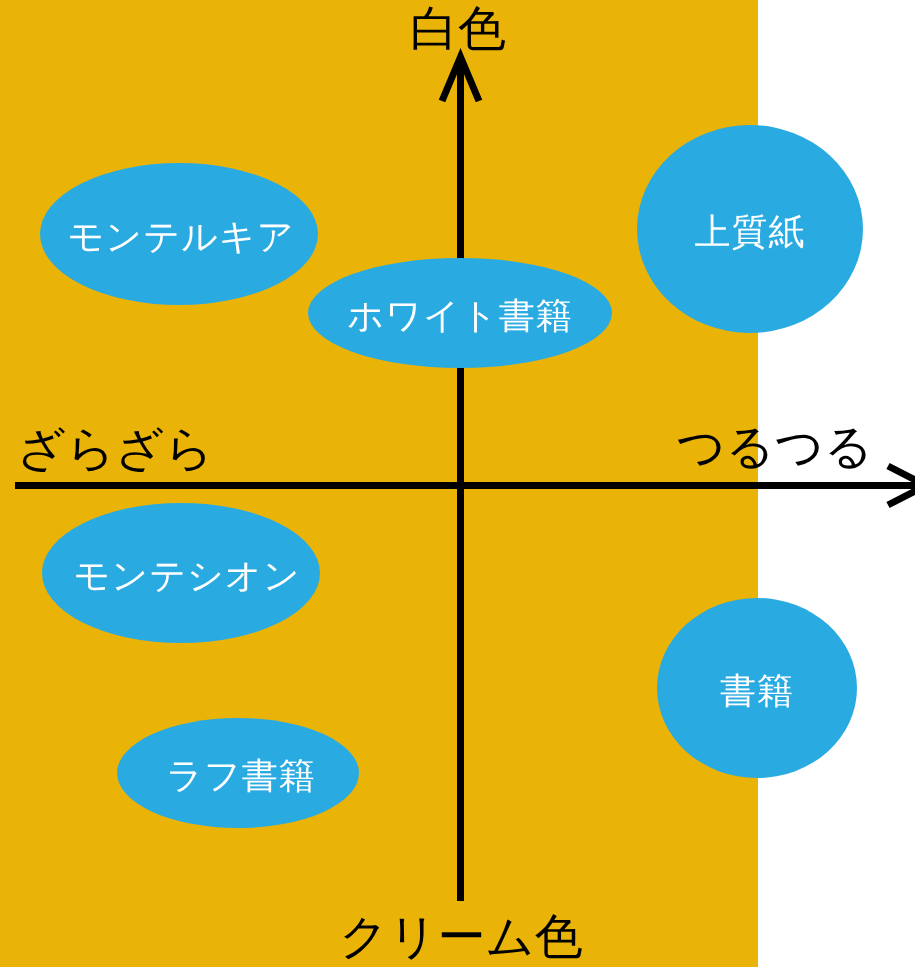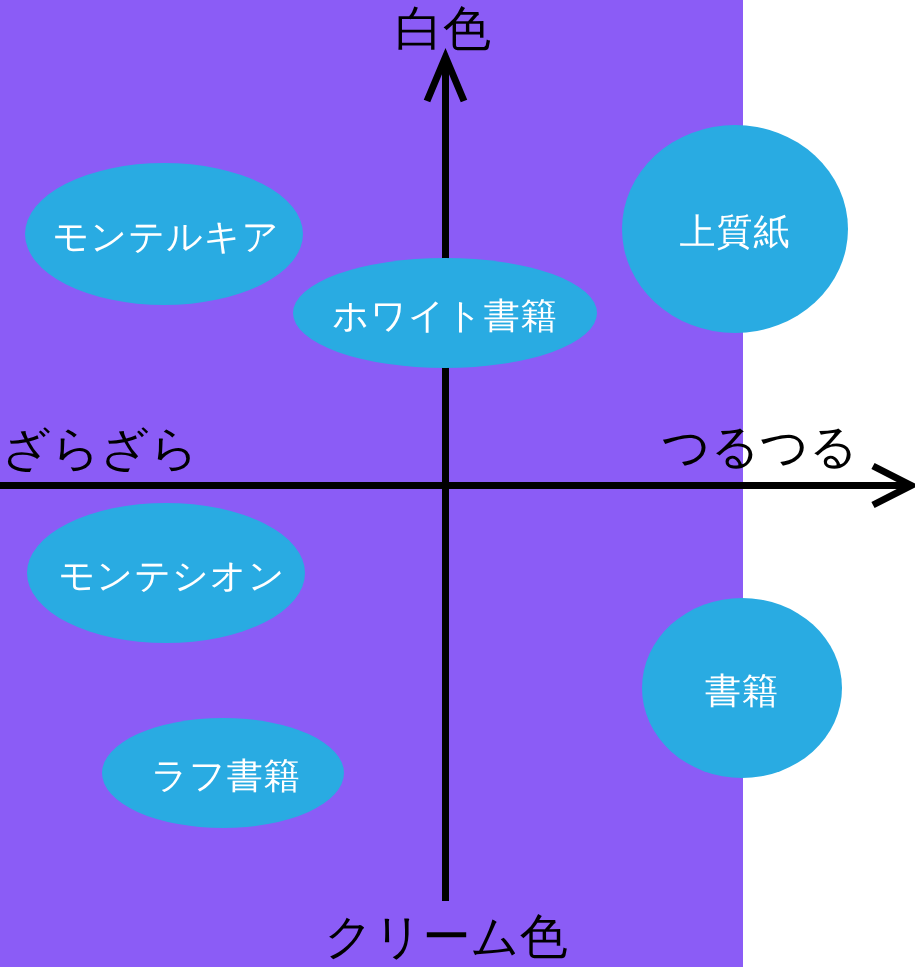--- a/index.html
+++ b/index.html
@@ -8,21 +8,22 @@
     background: #ffffff;
     width: 915px;
     height: 967px;
     overflow: hidden;
     font-family: "Liberation Sans", sans-serif;
   }
   .diagram-wrap {
     position: relative;
     width: 743px;
     height: 967px;
-    background: #8b5cf6;
+    background: #eab308;
+    padding-left: 15px;
   }
   svg text {
     font-family: "Liberation Sans", sans-serif;
   }
   .axis-label {
     font-size: 48px;
     fill: #000000;
   }
   .bubble-label {
     font-size: 36px;

